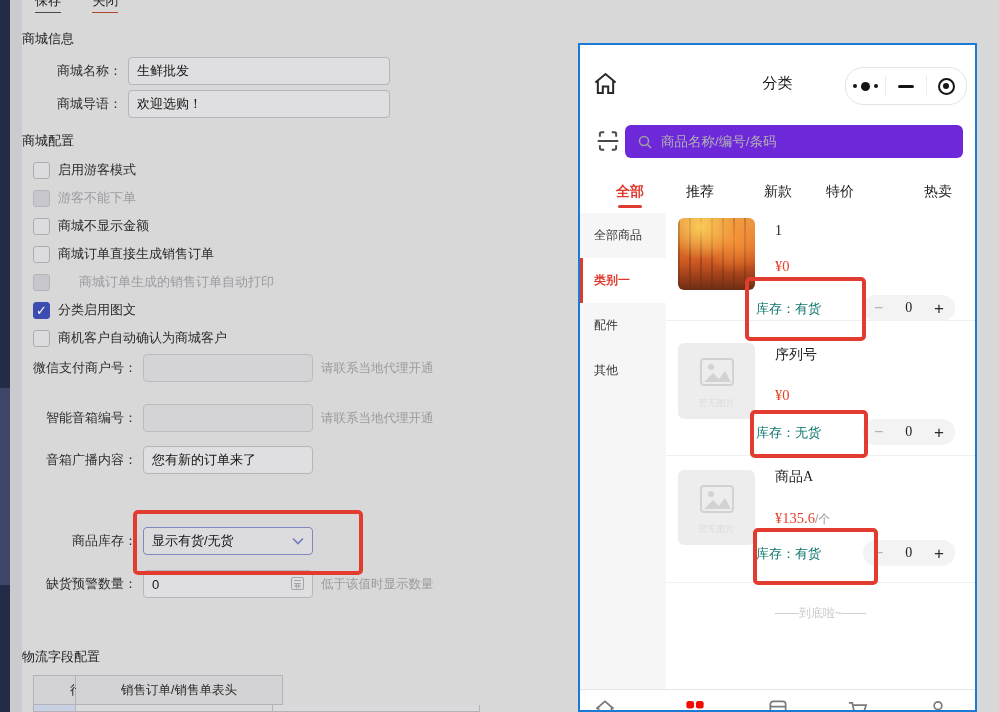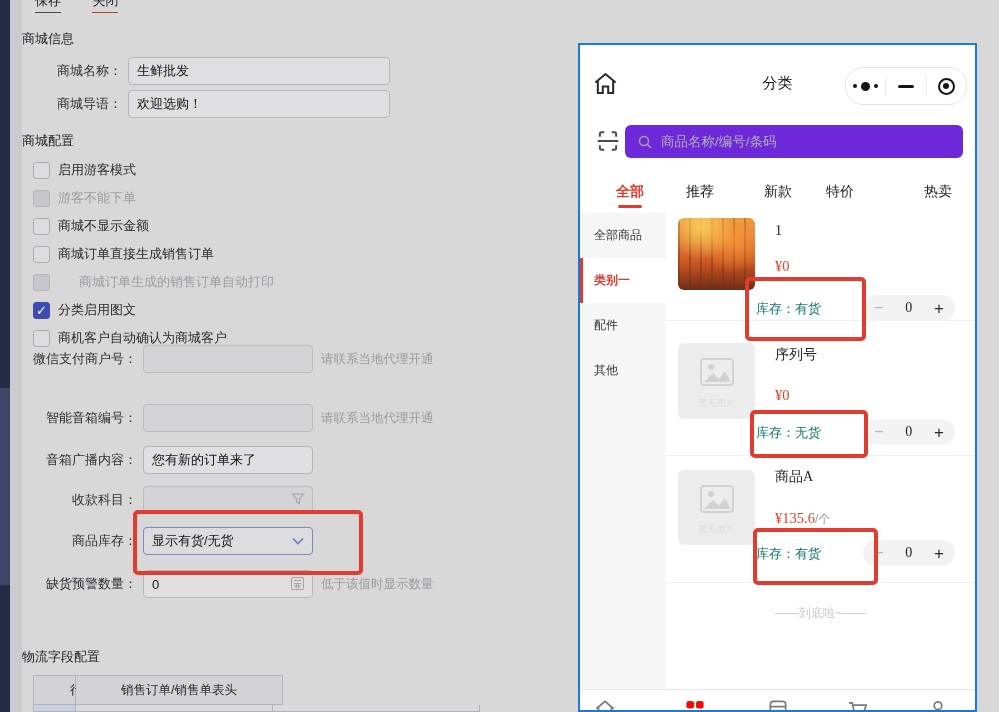--- a/index.html
+++ b/index.html
@@ -165,42 +165,33 @@
   </div>
   <div class="cbrow" style="top:300px;">
     <span class="cb cb-on"></span>
     <span class="cl">分类启用图文</span>
   </div>
   <div class="cbrow" style="top:328px;">
     <span class="cb"></span>
     <span class="cl">商机客户自动确认为商城客户</span>
   </div>
 
-  <div class="frow" style="top:345px;">
+  <div class="frow" style="top:354px;">
     <span class="lbl lbl-low">微信支付商户号：</span>
     <input class="inp inp-low dis" value="" style="">
     <span class="hint">请联系当地代理开通</span>
   </div>
   <div class="frow" style="top:404px;">
     <span class="lbl lbl-low">智能音箱编号：</span>
     <input class="inp inp-low dis" value="" style="">
     <span class="hint">请联系当地代理开通</span>
   </div>
   <div class="frow" style="top:446px;">
     <span class="lbl lbl-low">音箱广播内容：</span>
     <input class="inp inp-low" value="您有新的订单来了" style="">
-  </div>
-  <div class="frow" style="top:486px;">
-    <span class="lbl lbl-low">收款科目：</span>
-    <span class="inpwrap">
-      <input class="inp inp-low dis" value="" style="">
-      <svg width="14" height="14" viewBox="0 0 14 14" fill="none" stroke="#a6a6aa" stroke-width="1.2">
-          <path d="M1.5 2 H12.5 L8.5 7 V12 L5.5 10 V7 Z"></path>
-        </svg>
-    </span>
   </div>
   <div class="frow" style="top:527px;">
     <span class="lbl lbl-low">商品库存：</span>
     <div class="sel sel-focus">
       <span>显示有货/无货</span>
       <svg width="12" height="8" viewBox="0 0 12 8" fill="none" stroke="#6f7ac2" stroke-width="1.6">
           <path d="M1 1.5 L6 6.5 L11 1.5"></path>
         </svg>
     </div>
   </div>

